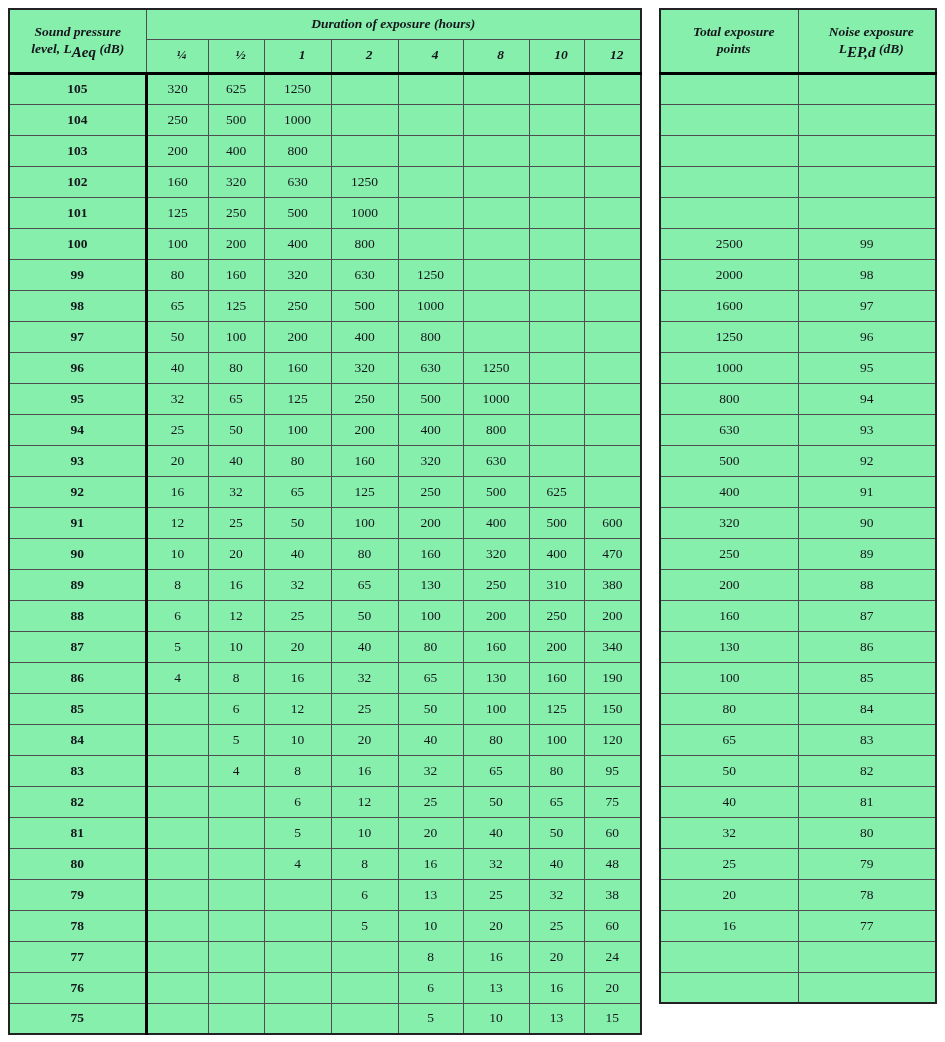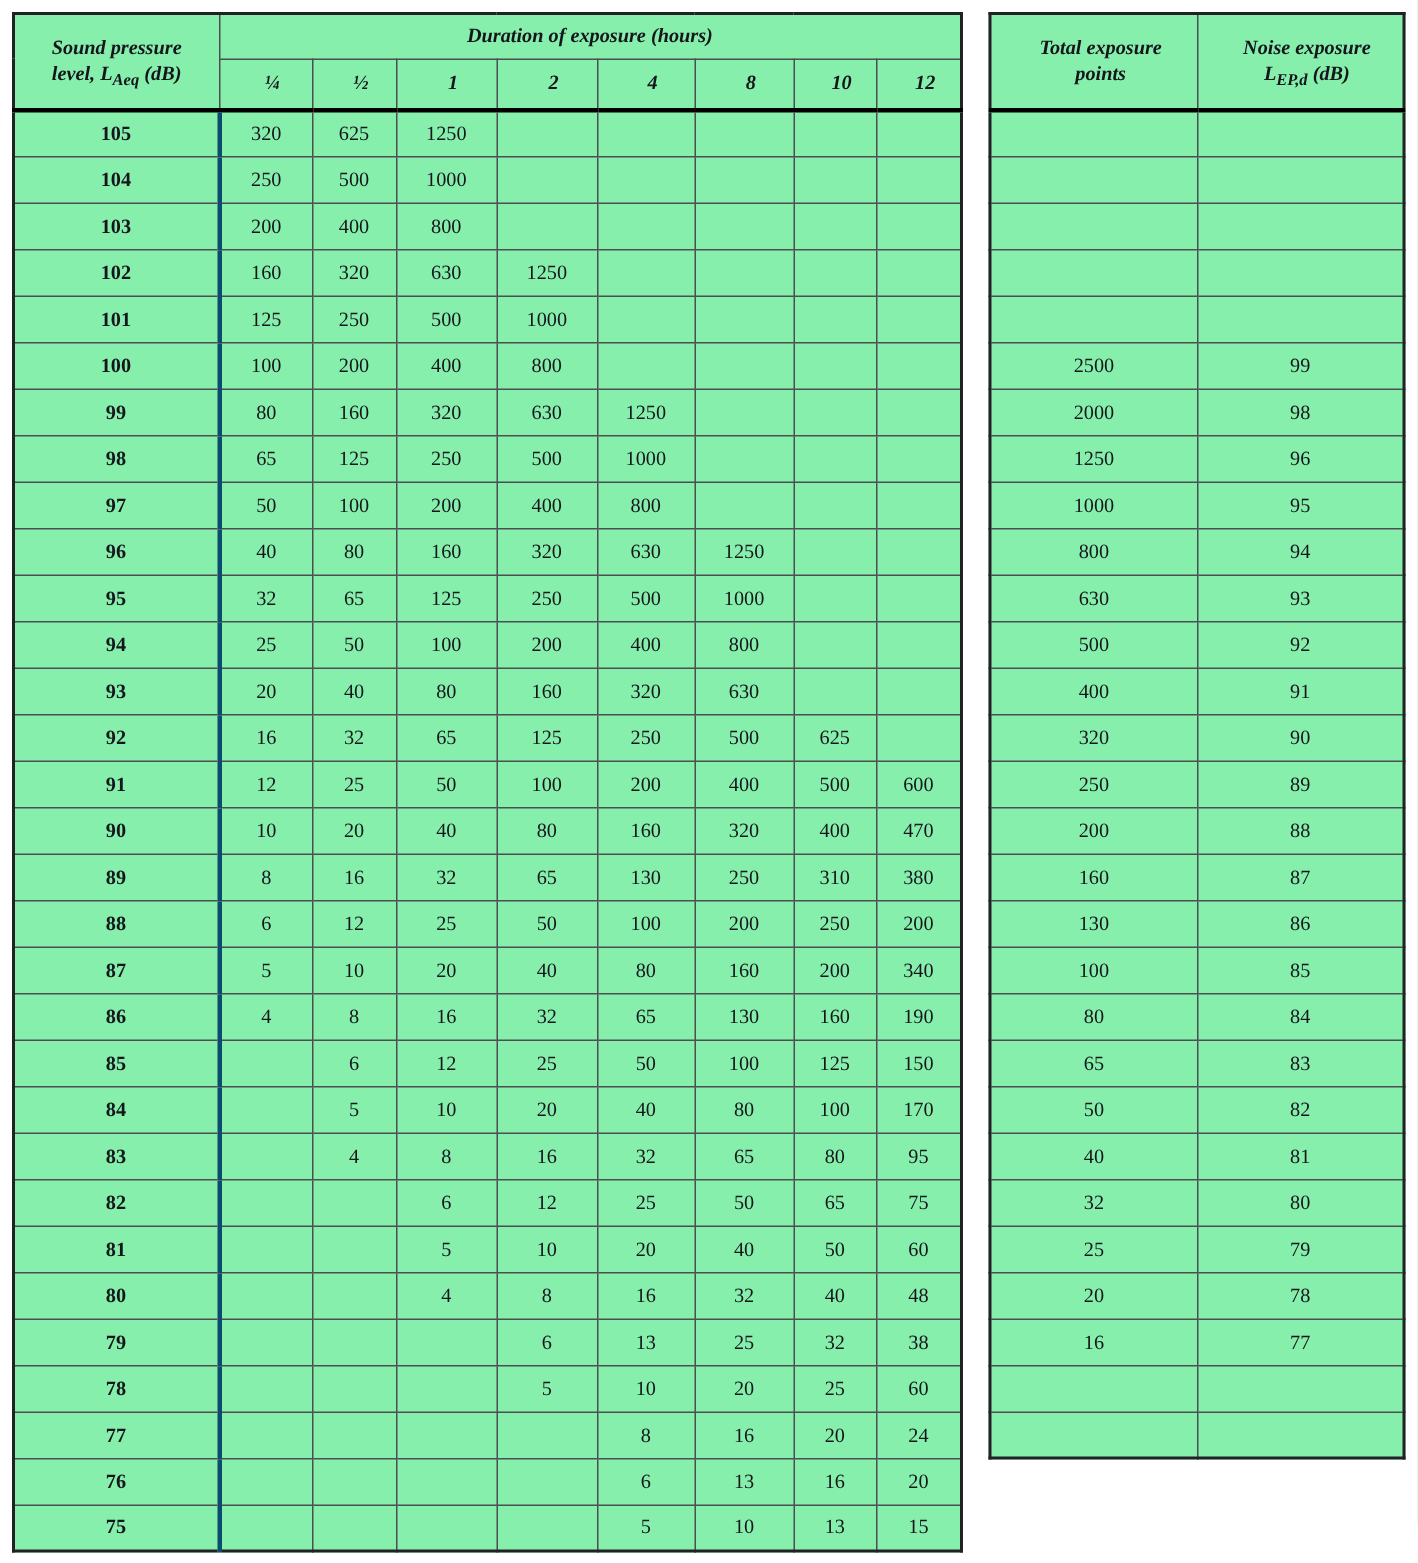--- a/index.html
+++ b/index.html
@@ -52,24 +52,24 @@
   }
   
   tbody tr {
     height: 31px;
   }
   tbody td {
     font-size: 13.5px;
   }
   td.level {
     font-weight: bold;
-    border-right: 3px solid #0c4a6e;
+    border-right: 3px solid #000000;
   }
   sub.small-sub {
-    font-size: 11px;
+    font-size: 15px;
     font-style: italic;
     line-height: 0;
   }
   .dur-title-row { height: 30px; }
   .dur-cols-row  { height: 34px; }
   .right-hdr-row { height: 64px; }
 </style>
 </head>
 <body>
 
@@ -340,21 +340,21 @@
         </tr>
         <tr>
           <td class="level">84</td>
           <td></td>
           <td>5</td>
           <td>10</td>
           <td>20</td>
           <td>40</td>
           <td>80</td>
           <td>100</td>
-          <td>170</td>
+          <td>120</td>
         </tr>
         <tr>
           <td class="level">83</td>
           <td></td>
           <td>4</td>
           <td>8</td>
           <td>16</td>
           <td>32</td>
           <td>65</td>
           <td>80</td>
@@ -491,20 +491,24 @@
         </tr>
         <tr>
           <td>2500</td>
           <td>99</td>
         </tr>
         <tr>
           <td>2000</td>
           <td>98</td>
         </tr>
         <tr>
+          <td>1600</td>
+          <td>97</td>
+        </tr>
+        <tr>
           <td>1250</td>
           <td>96</td>
         </tr>
         <tr>
           <td>1000</td>
           <td>95</td>
         </tr>
         <tr>
           <td>800</td>
           <td>94</td>

